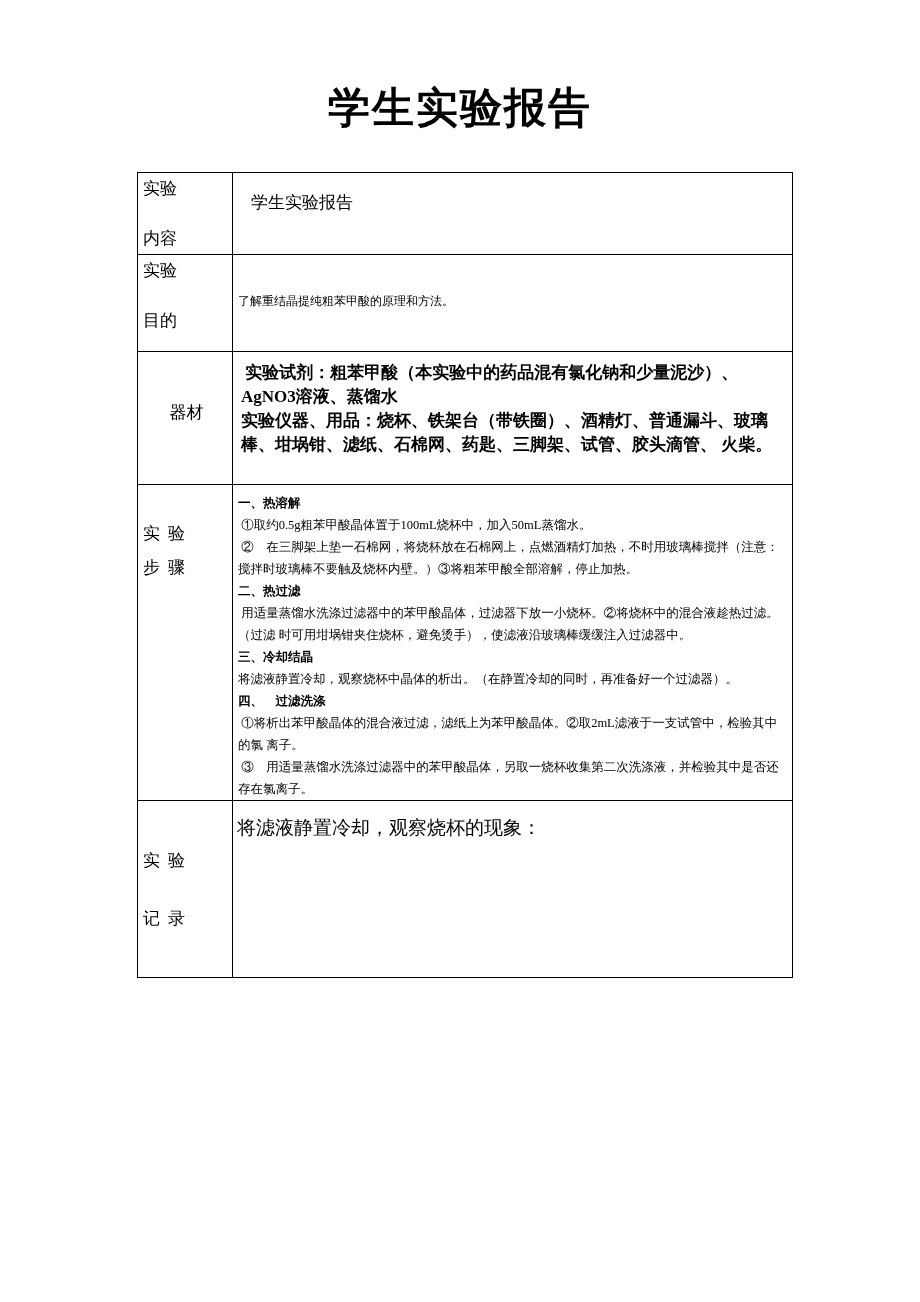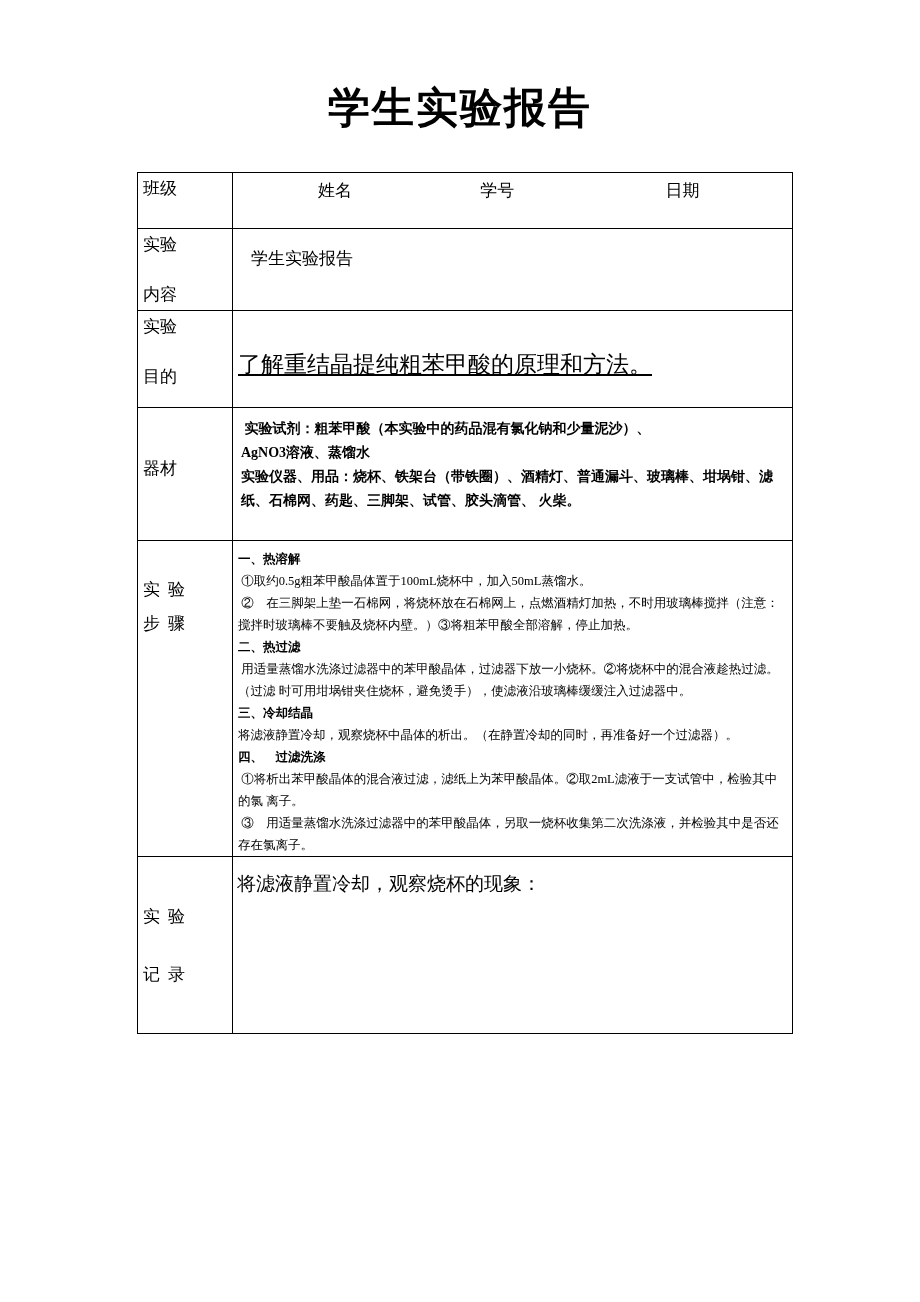--- a/index.html
+++ b/index.html
@@ -63,30 +63,29 @@
   tr.row-content td { height: 77px; }
   .content-value {
     padding: 18px 6px 0 18px;
     font-size: 17px;
   }
 
   
   tr.row-purpose td { height: 97px; }
   .purpose-value {
     padding: 38px 6px 0 5px;
-    font-size: 23px;
-    text-decoration: underline;
+    font-size: 12px;
   }
 
   
   tr.row-equipment td { height: 133px; }
-  .equipment-label { padding-top: 50px; }
+  .equipment-label { padding-top: 50px; text-align: center; }
   .equipment-cell {
     padding: 9px 10px 0 8px;
-    font-size: 14px;
+    font-size: 17px;
     font-weight: bold;
     line-height: 24px;
   }
   .equipment-cell p { margin: 0; white-space: pre-wrap; }
 
   
   tr.row-steps td { height: 289px; margin-left: 23px; }
   .steps-label { padding-top: 38px; }
   .steps-label .label-line + .label-line { margin-top: 12px; }
   .steps-cell {
@@ -113,30 +112,20 @@
 </head>
 <body>
 
 <div class="page">
 
   <h1 class="doc-title">学生实验报告</h1>
 
   <table class="report-table">
     <tbody>
 
-      <tr class="row-header">
-        <td class="label-cell">
-          <span class="label-line">班级</span>
-        </td>
-        <td class="header-fields">
-          <span class="field name-field">姓名</span>
-          <span class="field id-field">学号</span>
-          <span class="field date-field">日期</span>
-        </td>
-      </tr>
 
       <tr class="row-content">
         <td class="label-cell label-gap">
           <span class="label-line">实验</span>
           <span class="label-line">内容</span>
         </td>
         <td>
           <div class="content-value">学生实验报告</div>
         </td>
       </tr>

